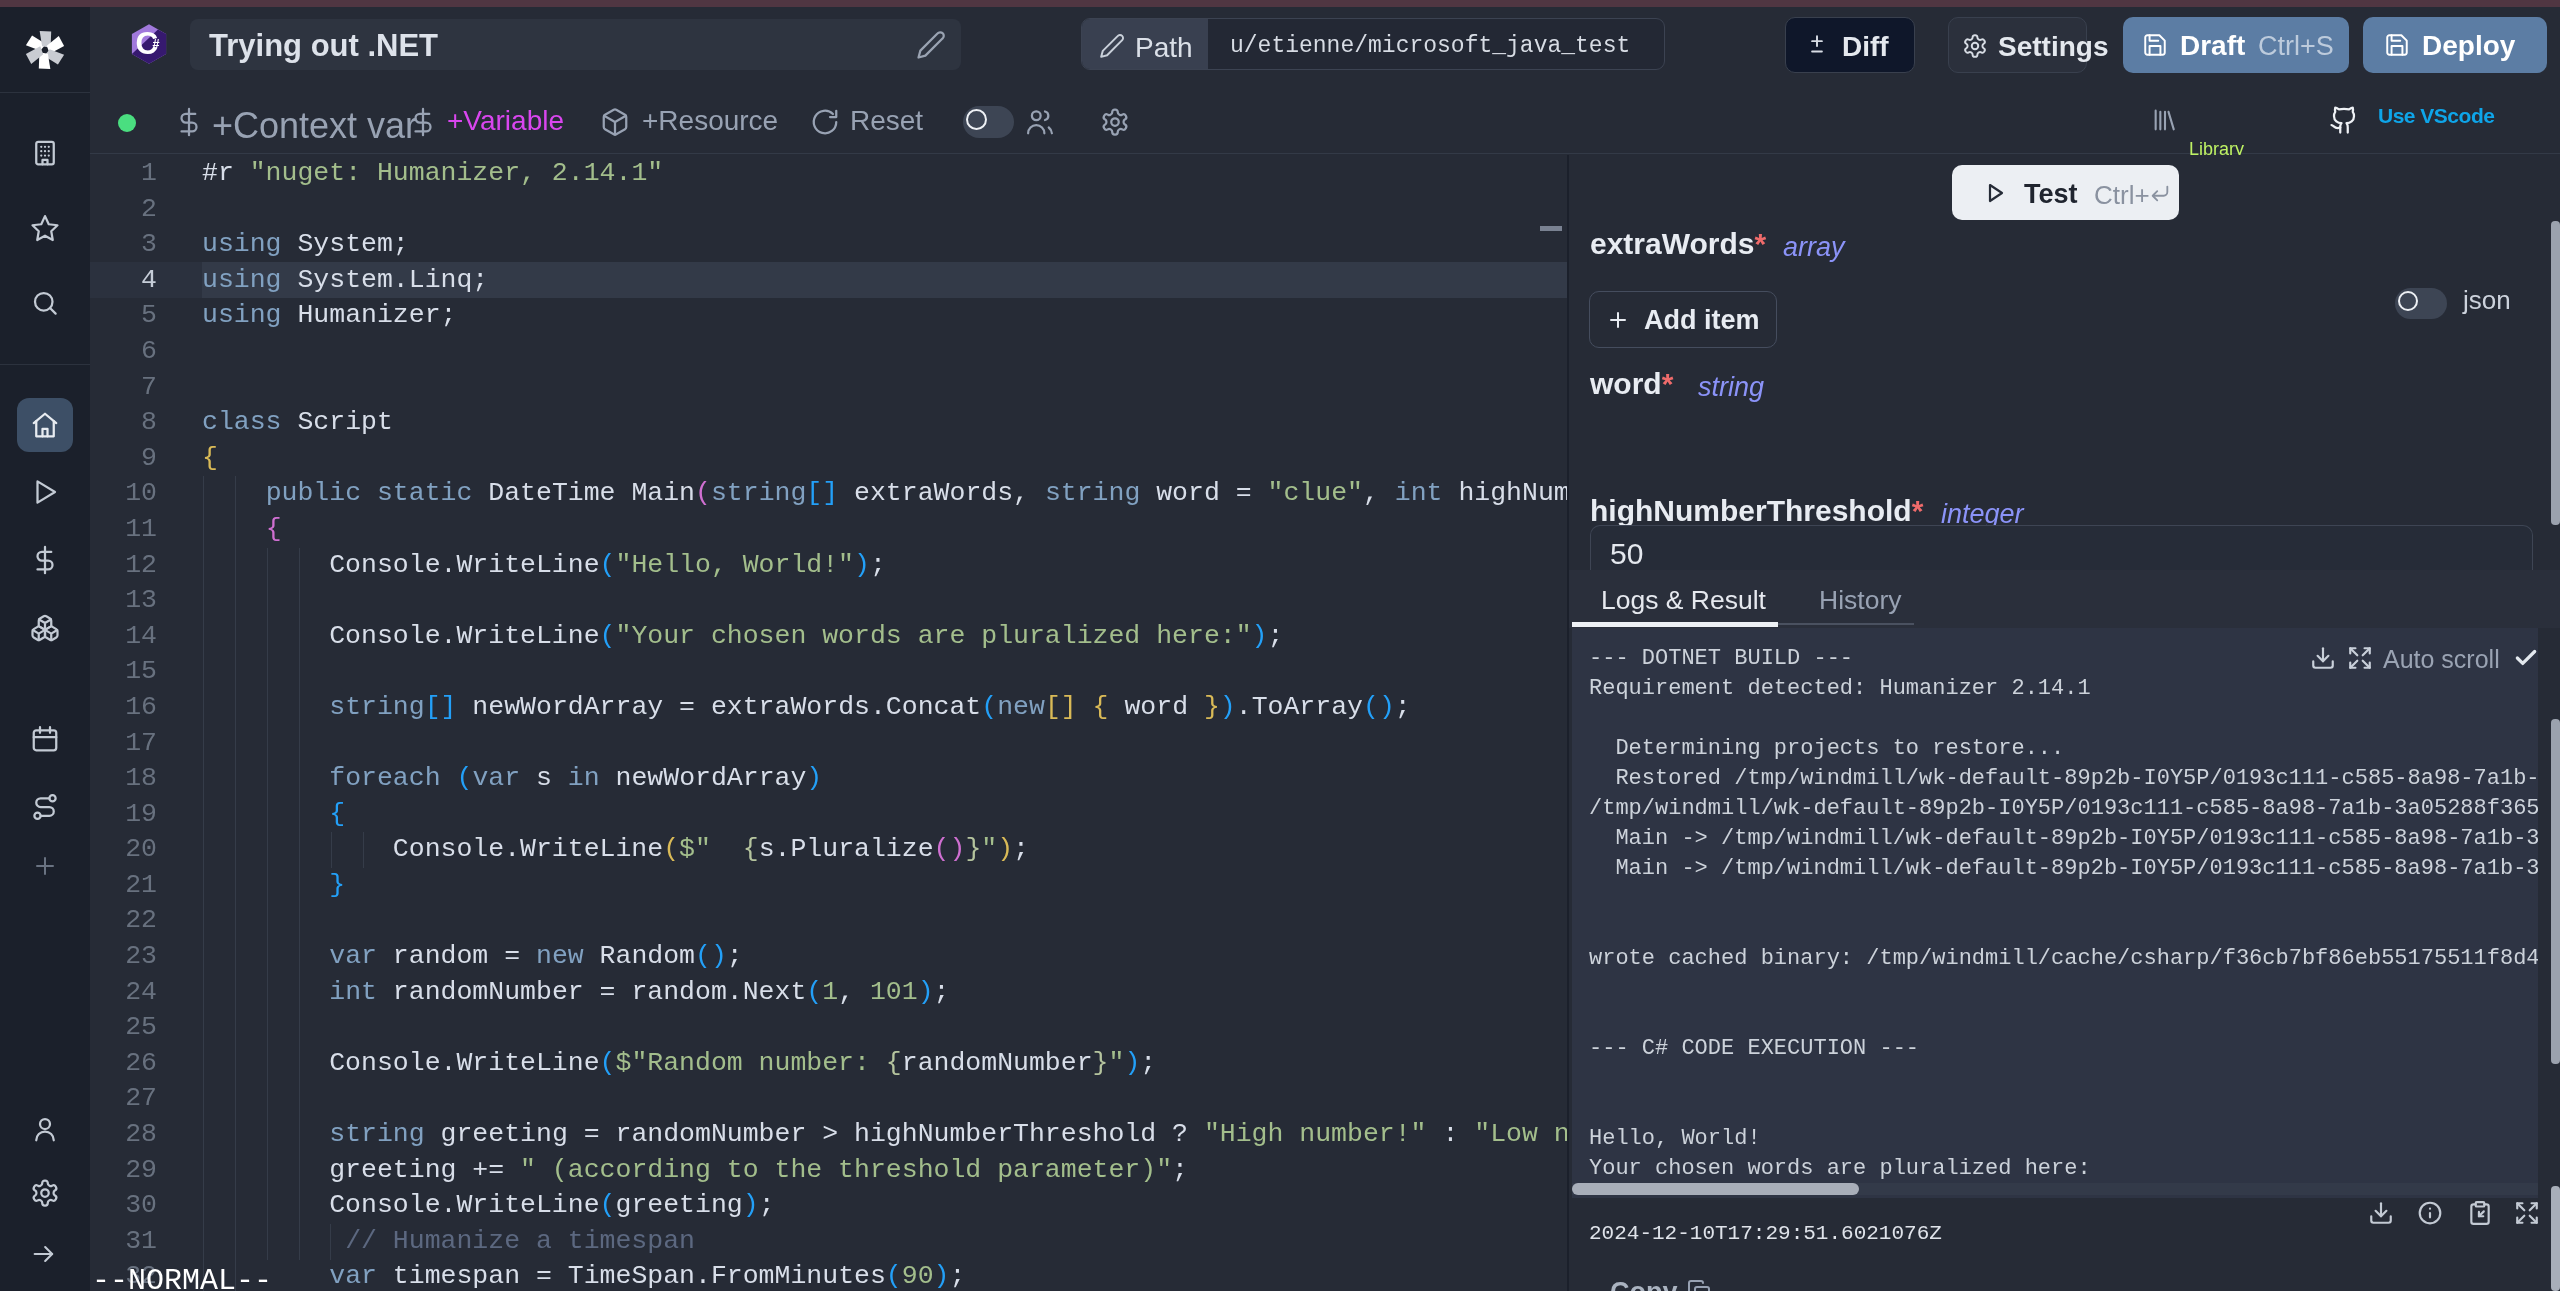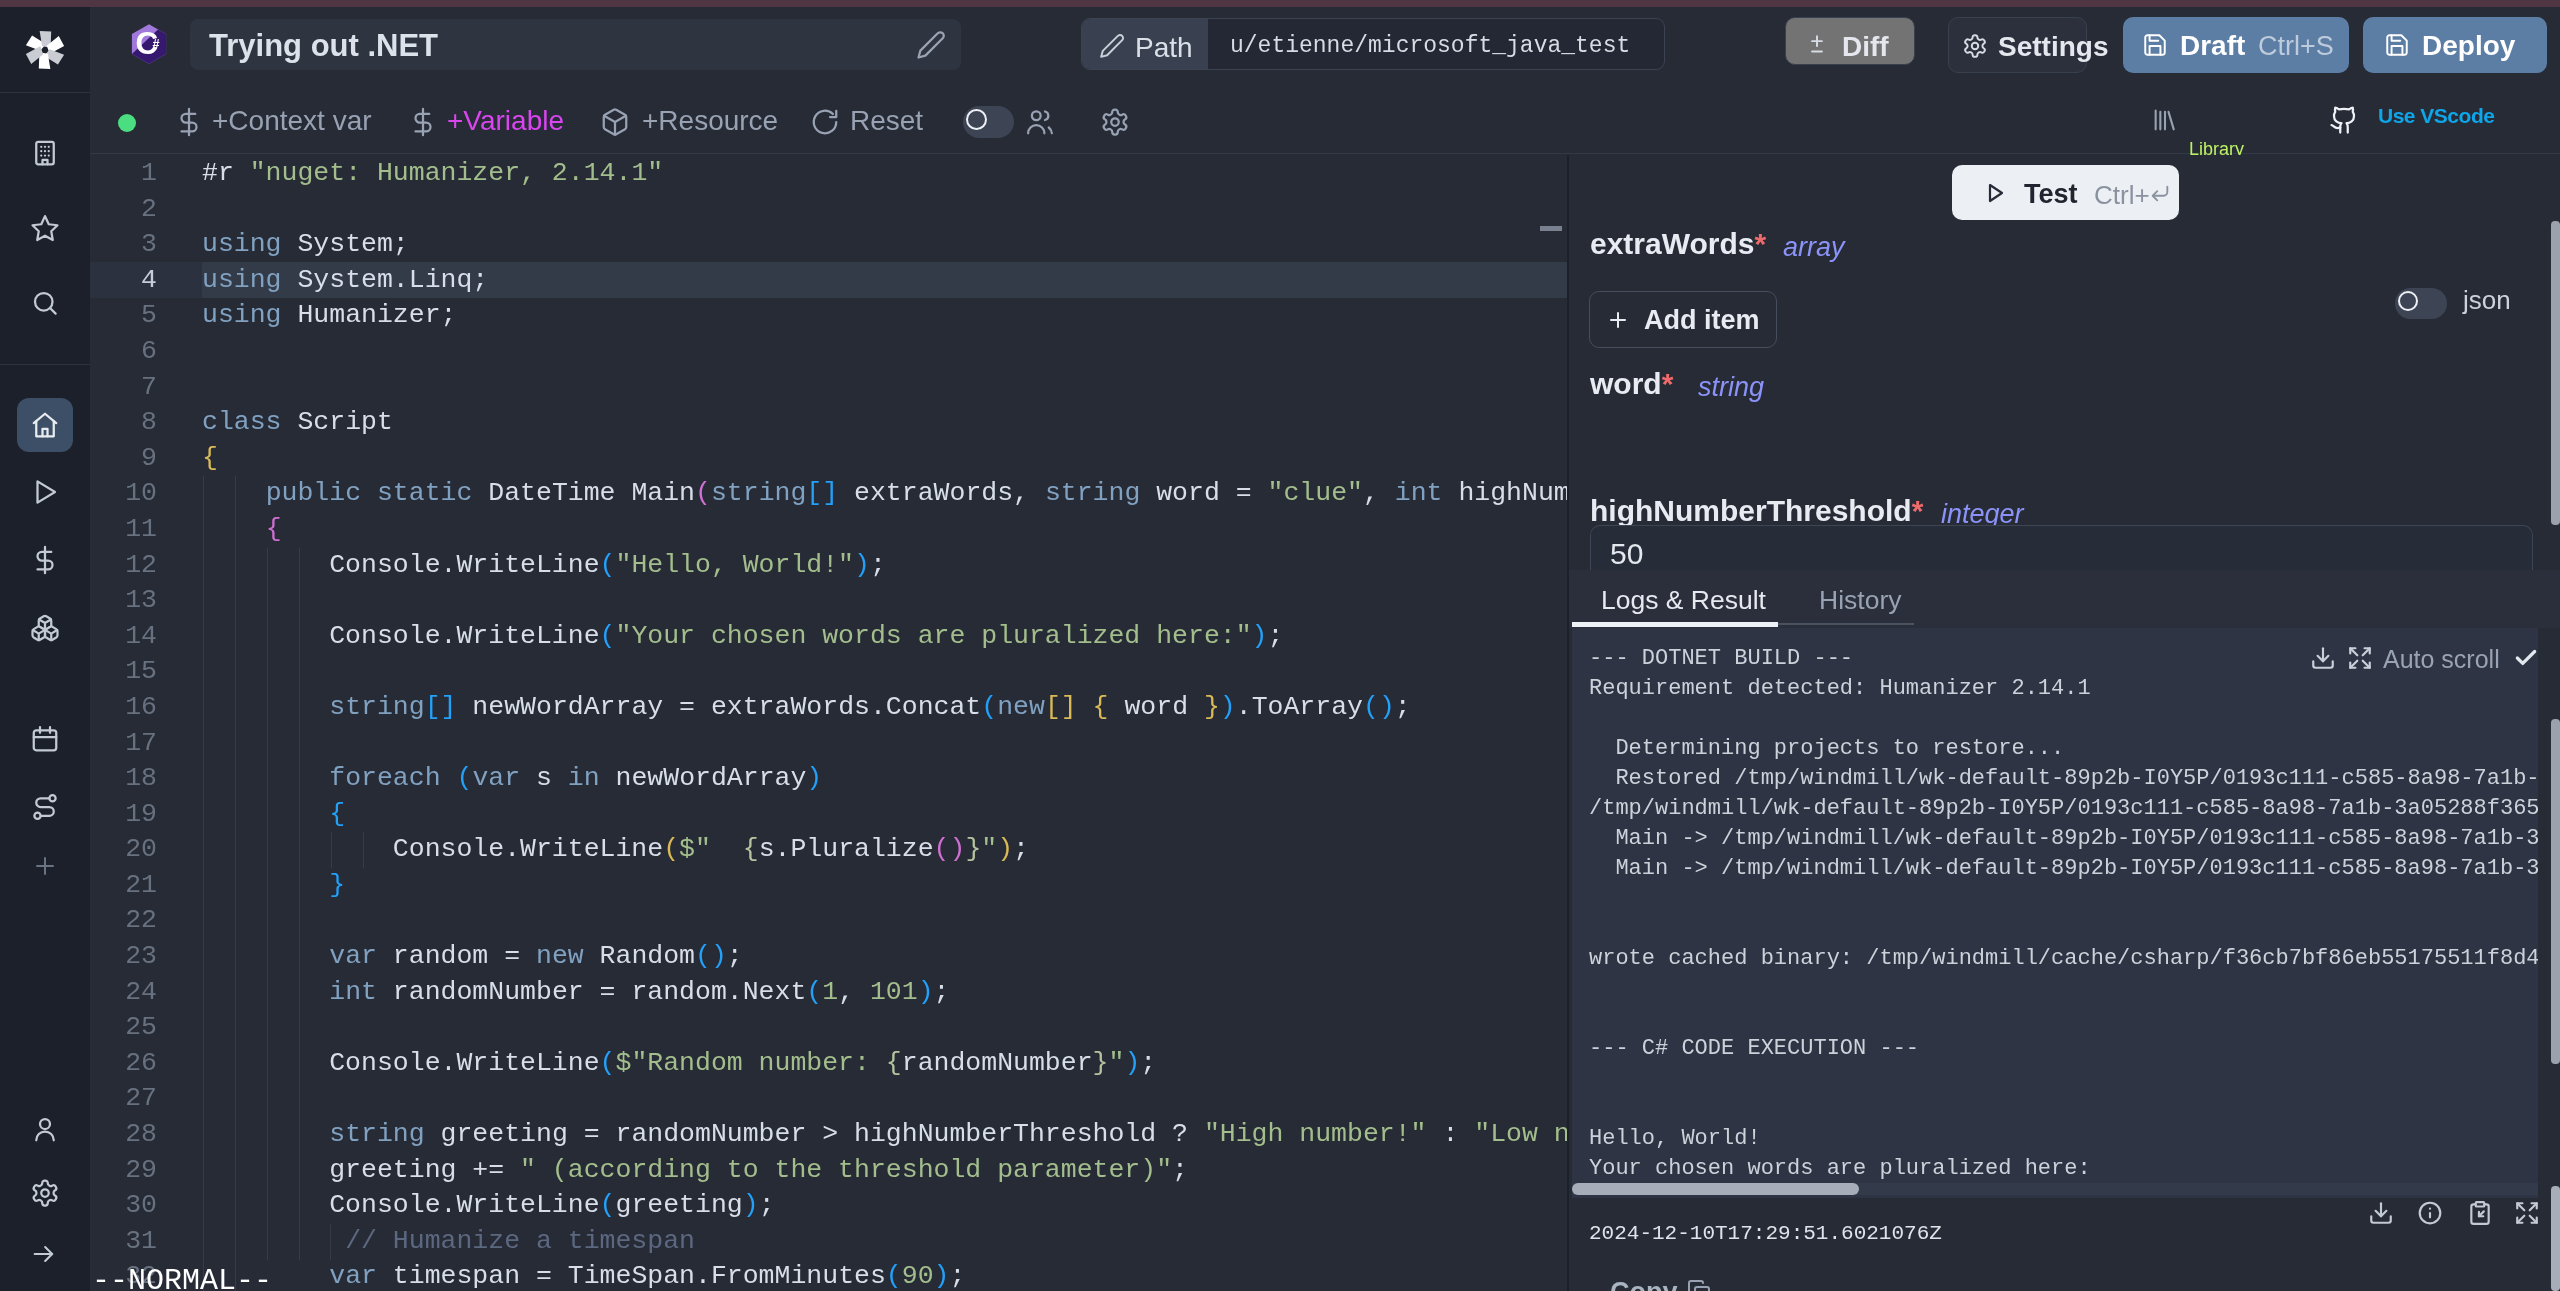--- a/index.html
+++ b/index.html
@@ -145,21 +145,21 @@
     <div class="abs" style="left:991px;top:11px;width:584px;height:52px;border:1px solid #3c4352;border-radius:9px;background:#232834;">
       <div class="abs" style="left:0;top:0;width:126px;height:50px;background:#394050;border-radius:8px 0 0 8px;">
         <svg class="abs" style="left:17px;top:14px;" width="26" height="26" viewBox="0 0 24 24" fill="none" stroke="#c9d0da" stroke-width="1.8" stroke-linecap="round" stroke-linejoin="round">
           <path d="M21.17 6.83a2.85 2.83 0 1 0-4-4L3.5 16.5 2 22l5.5-1.5Z"></path>
         </svg>
         <div class="abs" style="left:53px;top:13px;font-size:28px;color:#dbe0e8;">Path</div>
       </div>
       <div class="abs mono" style="left:148px;top:14px;font-size:23px;color:#d7dce4;">u/etienne/microsoft_java_test</div>
     </div>
 
-    <div class="abs" style="left:1695px;top:10px;width:130px;height:48px;background:#737373;border:1px solid #39404e;border-radius:10px;">
+    <div class="abs" style="left:1695px;top:10px;width:130px;height:56px;background:#0f172a;border:1px solid #39404e;border-radius:10px;">
       <svg class="abs" style="left:18px;top:15px;" width="26" height="26" viewBox="0 0 24 24" fill="none" stroke="#d7dce4" stroke-width="1.8" stroke-linecap="round">
         <path d="M12 3v9"></path>
           <path d="M7.5 7.5h9"></path>
           <path d="M7.5 17h9"></path>
       </svg>
       <div class="abs" style="left:56px;top:13px;font-size:28px;font-weight:600;color:#e4e8ee;">Diff</div>
     </div>
 
     <div class="abs" style="left:1858px;top:10px;width:139px;height:56px;background:#2b303c;border:1px solid #39404e;border-radius:10px;">
       <svg class="abs" style="left:13px;top:15px;" width="26" height="26" viewBox="0 0 24 24" fill="none" stroke="#d7dce4" stroke-width="1.8" stroke-linecap="round" stroke-linejoin="round">
@@ -187,21 +187,21 @@
       </svg>
       <div class="abs" style="left:59px;top:13px;font-size:28px;font-weight:700;color:#ffffff;">Deploy</div>
     </div>
   </div>
   <div id="toolbar">
     <div class="abs" style="left:28px;top:24px;width:18px;height:18px;border-radius:50%;background:#4ade80;"></div>
     <svg class="abs" style="left:84px;top:17px;" width="30" height="30" viewBox="0 0 24 24" fill="none" stroke="#98a2b3" stroke-width="1.8" stroke-linecap="round">
       <path d="M12 1.5v21"></path>
         <path d="M17 5.5H9.5a3.5 3.5 0 0 0 0 7h5a3.5 3.5 0 0 1 0 7H6"></path>
     </svg>
-    <div class="abs" style="left:122px;top:15px;font-size:28px;color:#98a2b3;">+Context var</div>
+    <div class="abs" style="left:122px;top:15px;font-size:36px;color:#98a2b3;">+Context var</div>
     <svg class="abs" style="left:318px;top:17px;" width="30" height="30" viewBox="0 0 24 24" fill="none" stroke="#98a2b3" stroke-width="1.8" stroke-linecap="round">
       <path d="M12 1.5v21"></path>
         <path d="M17 5.5H9.5a3.5 3.5 0 0 0 0 7h5a3.5 3.5 0 0 1 0 7H6"></path>
     </svg>
     <div class="abs" style="left:357px;top:15px;font-size:28px;color:#d946ef;">+Variable</div>
     <svg class="abs" style="left:510px;top:17px;" width="30" height="30" viewBox="0 0 24 24" fill="none" stroke="#98a2b3" stroke-width="1.8" stroke-linecap="round" stroke-linejoin="round">
       <path d="M11 21.73a2 2 0 0 0 2 0l7-4A2 2 0 0 0 21 16V8a2 2 0 0 0-1-1.73l-7-4a2 2 0 0 0-2 0l-7 4A2 2 0 0 0 3 8v8a2 2 0 0 0 1 1.73Z"></path>
       <path d="M3.3 7 12 12l8.7-5"></path>
         <path d="M12 22V12"></path>
     </svg>

